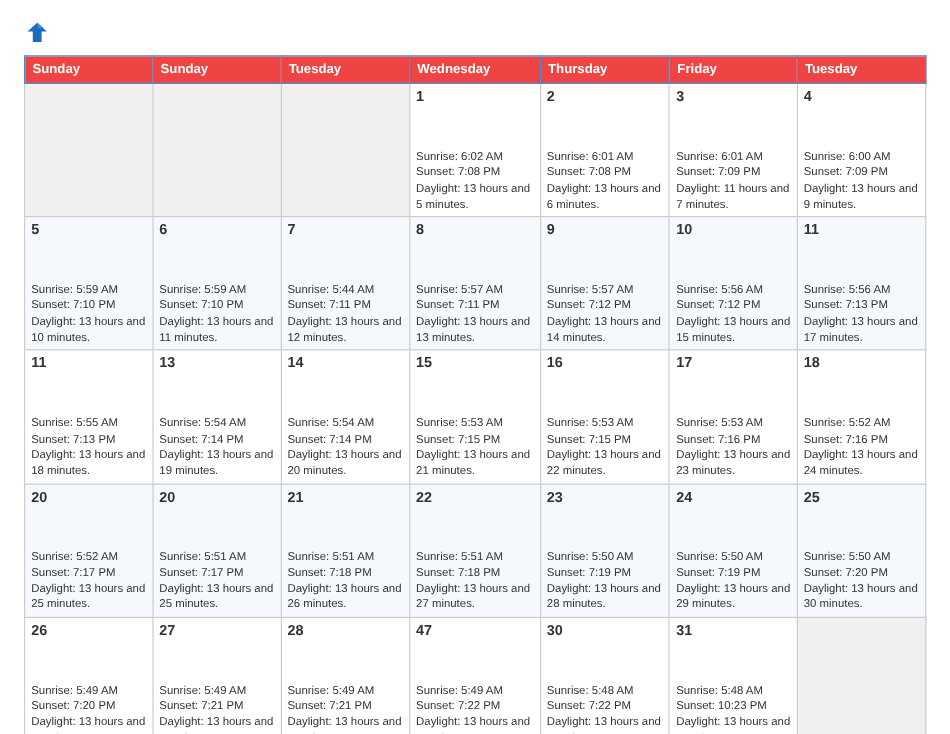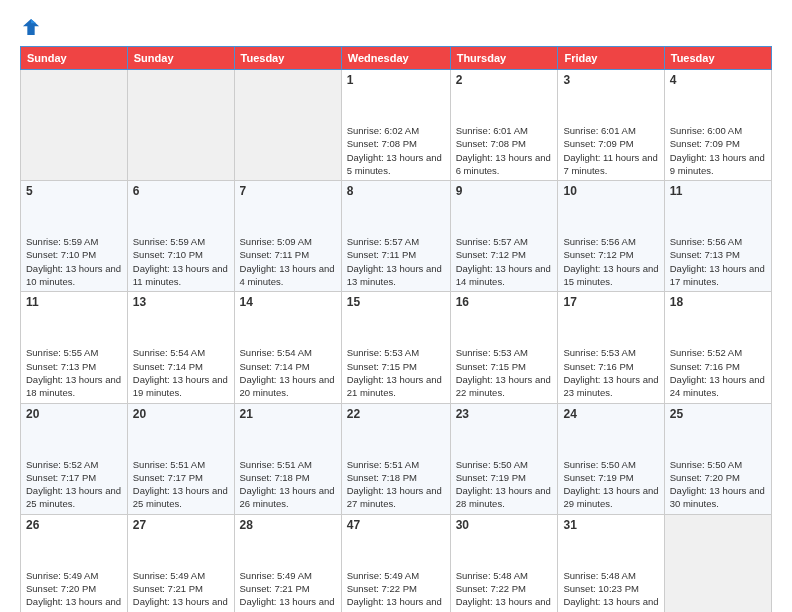--- a/index.html
+++ b/index.html
@@ -180,23 +180,23 @@
         <span class="day-number">6</span>
         <div class="day-info">
           <span>Sunrise: 5:59 AM</span><br>
           <span>Sunset: 7:10 PM</span><br>
           <span>Daylight: 13 hours and 11 minutes.</span>
         </div>
       </td>
           <td>
         <span class="day-number">7</span>
         <div class="day-info">
-          <span>Sunrise: 5:09 AM</span><br>
+          <span>Sunrise: 5:44 AM</span><br>
           <span>Sunset: 7:11 PM</span><br>
-          <span>Daylight: 13 hours and 4 minutes.</span>
+          <span>Daylight: 13 hours and 12 minutes.</span>
         </div>
       </td>
           <td>
         <span class="day-number">8</span>
         <div class="day-info">
           <span>Sunrise: 5:57 AM</span><br>
           <span>Sunset: 7:11 PM</span><br>
           <span>Daylight: 13 hours and 13 minutes.</span>
         </div>
       </td>

